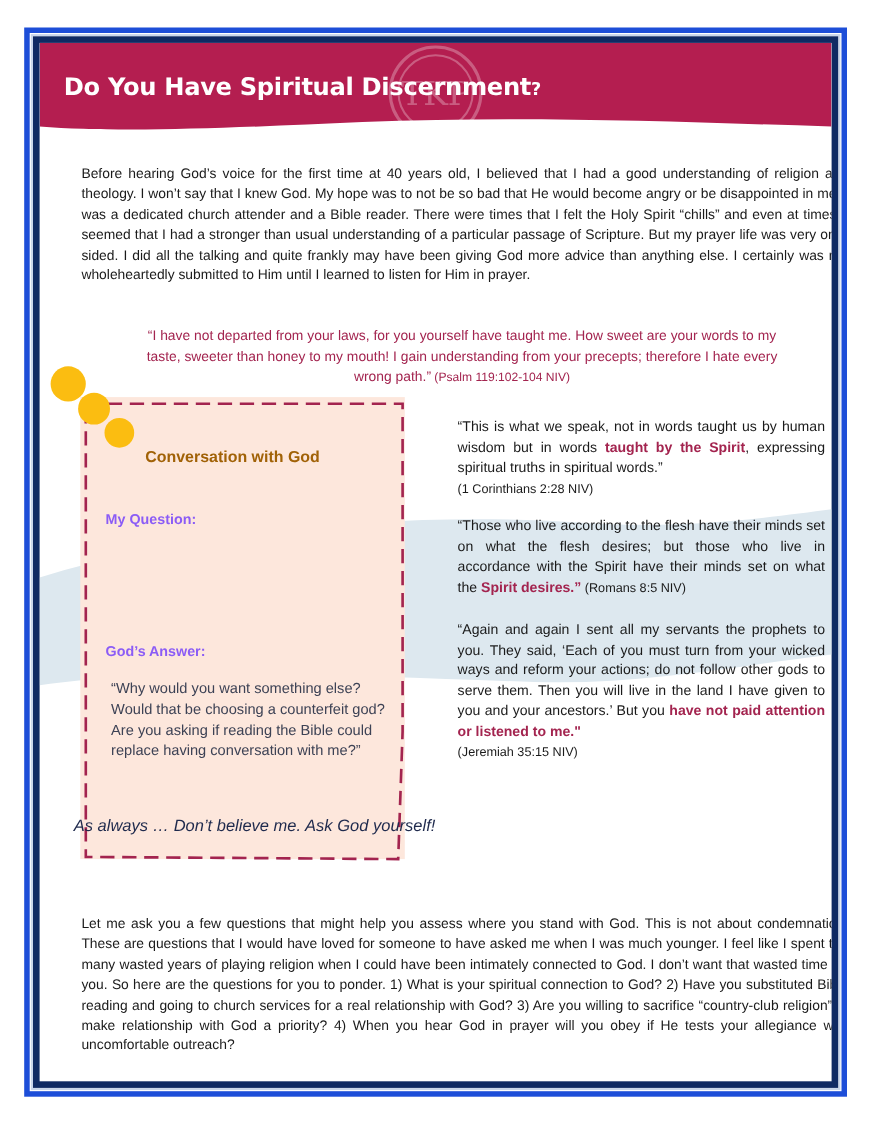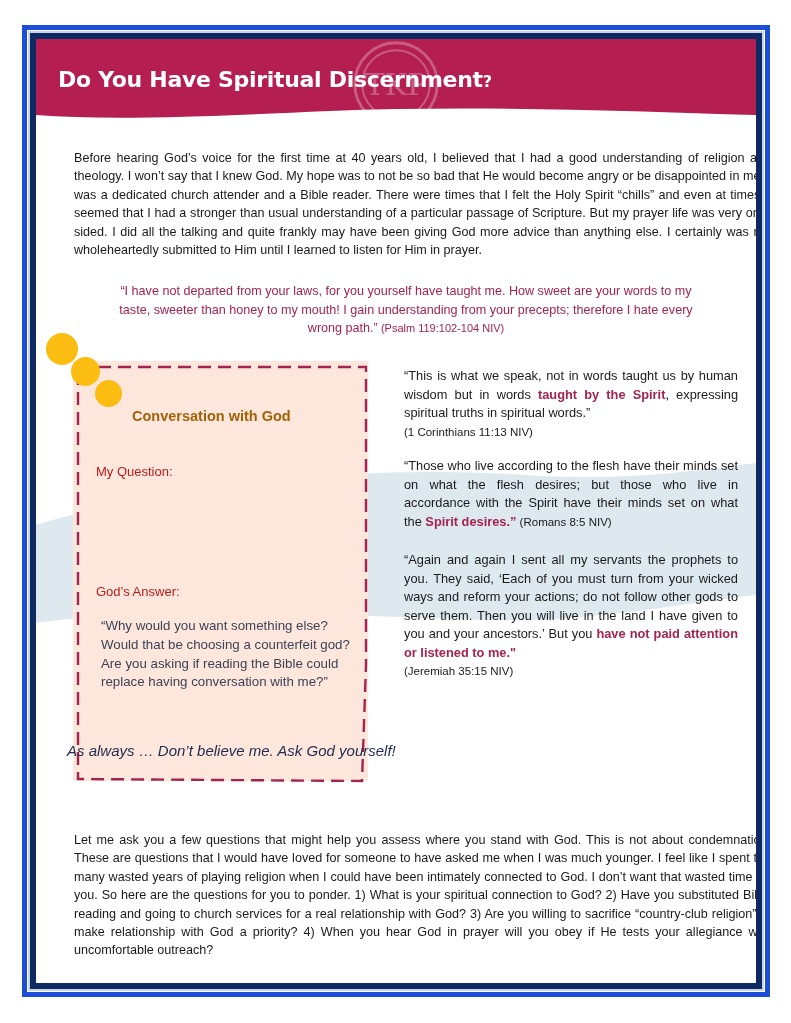--- a/index.html
+++ b/index.html
@@ -24,46 +24,46 @@
 
     
     .wave { position: absolute; left: 0; top: 416px; width: 100%; height: 200px; }
 
     .p-body { position: absolute; color: #1a1a1a; font-size: 12.6px; line-height: 18.4px;
       text-align: justify; margin: 12px; }
     .intro { left: 26px; top: 98px; width: 697px; }
     .closing { left: 26px; top: 780px; width: 697px; }
 
     .psalm { position: absolute; left: 80px; top: 243px; width: 580px; text-align: center;
-      color: #a3244f; font-size: 12.6px; line-height: 18.5px; margin: 0; }
+      color: #a3244f; font-size: 12.6px; line-height: 18.5px; margin: 14px; }
     .psalm .ref { font-size: 11px; }
 
     
     .card { position: absolute; left: 37px; top: 322px; width: 295px; height: 420px;
       background: #fde7dc; }
     .card-border { position: absolute; left: 40px; top: 326px; width: 292px; height: 418px; }
     .card-border svg { width: 100%; height: 100%; display: block; }
     .dot { position: absolute; border-radius: 50%; background: #fbbd11; }
     .dot1 { left: 10px; top: 294px; width: 32px; height: 32px; }
     .dot2 { left: 35px; top: 318px; width: 29px; height: 29px; }
     .dot3 { left: 59px; top: 341px; width: 27px; height: 27px; }
     .card-title { position: absolute; left: 96px; top: 369px; margin: 0; color: #a16207;
       font-size: 14.5px; font-weight: bold; }
-    .card-label { position: absolute; left: 60px; margin: 0; color: #b91c1c; font-size: 13px; font-weight: normal; }
+    .card-label { position: absolute; left: 60px; margin: 0; color: #8b5cf6; font-size: 13px; font-weight: bold; }
     .lbl-q { top: 425px; }
     .lbl-a { top: 545px; }
     .card-text { position: absolute; left: 65px; width: 260px; margin: 0; color: #3d4255;
       font-size: 13.3px; line-height: 18.8px; }
     .txt-q { top: 456px; }
     .txt-a { top: 578px; }
     .card-sign { position: absolute; left: 31px; top: 703px; margin: 0; color: #1f2a4d;
       font-size: 15px; font-style: italic; }
 
     
-    .verse { position: absolute; left: 368px; width: 334px; margin: 0; color: #1a1a1a;
+    .verse { position: absolute; left: 368px; width: 334px; margin: 12px; color: #1a1a1a;
       font-size: 12.8px; line-height: 18.5px; text-align: justify; }
     .verse .hl { color: #a3244f; font-weight: bold; }
     .verse .ref { font-size: 11.5px; }
     .v1 { top: 328px; }
     .v2 { top: 418px; }
     .v3 { top: 512px; }
     .v4 { position: absolute; left: 378px; top: 651px; width: 320px; margin: 0; text-align: center;
       color: #a3244f; font-size: 13px; line-height: 18.4px; font-weight: bold; }
     .v4 .ref { font-weight: normal; font-size: 11.5px; }
   </style>
@@ -103,21 +103,21 @@
     <div class="dot dot1"></div>
     <div class="dot dot2"></div>
     <div class="dot dot3"></div>
 
     <h2 class="card-title">Conversation with God</h2>
     <p class="card-label lbl-q">My Question:</p>
     <p class="card-label lbl-a">God’s Answer:</p>
     <p class="card-text txt-a">“Why would you want something else? Would that be choosing a counterfeit god? Are you asking if reading the Bible could replace having conversation with me?”</p>
     <p class="card-sign">As always … Don’t believe me.  Ask God yourself!</p>
 
-    <p class="verse v1"><span>“This is what we speak, not in words taught us by human wisdom but in words </span><span class="hl">taught by the Spirit</span><span>, expressing spiritual truths in spiritual words.”</span><br><span class="ref">(1 Corinthians 11:13 NIV)</span></p>
+    <p class="verse v1"><span>“This is what we speak, not in words taught us by human wisdom but in words </span><span class="hl">taught by the Spirit</span><span>, expressing spiritual truths in spiritual words.”</span><br><span class="ref">(1 Corinthians 2:28 NIV)</span></p>
 
     <p class="verse v2"><span>“Those who live according to the flesh have their minds set on what the flesh desires;  but those who live in accordance with the Spirit have their minds set on what the </span><span class="hl">Spirit desires.</span><span class="hl">”</span><span class="ref">  (Romans 8:5 NIV)</span></p>
 
     <p class="verse v3"><span>“Again and again I sent all my servants the prophets to you. They said, ‘Each of you must turn from your wicked ways and reform your actions; do not follow other gods to serve them. Then you will live in the land I have given to you and your ancestors.’ But you </span><span class="hl">have not paid attention or listened to me.</span><span class="hl">"</span><br><span class="ref">(Jeremiah 35:15 NIV)</span></p>
 
 
     <p class="p-body closing">Let me ask you a few questions that might help you assess where you stand with God. This is not about condemnation. These are questions that I would have loved for someone to have asked me when I was much younger. I feel like I spent too many wasted years of playing religion when I could have been intimately connected to God. I don’t want that wasted time for you. So here are the questions for you to ponder.  1) What is your spiritual connection to God?  2) Have you substituted Bible reading and going to church services for a real relationship with God?  3) Are you willing to sacrifice “country-club religion” to make relationship with God a priority? 4) When you hear God in prayer will you obey if He tests your allegiance with uncomfortable outreach?</p>
 
   </div>
 </div>

